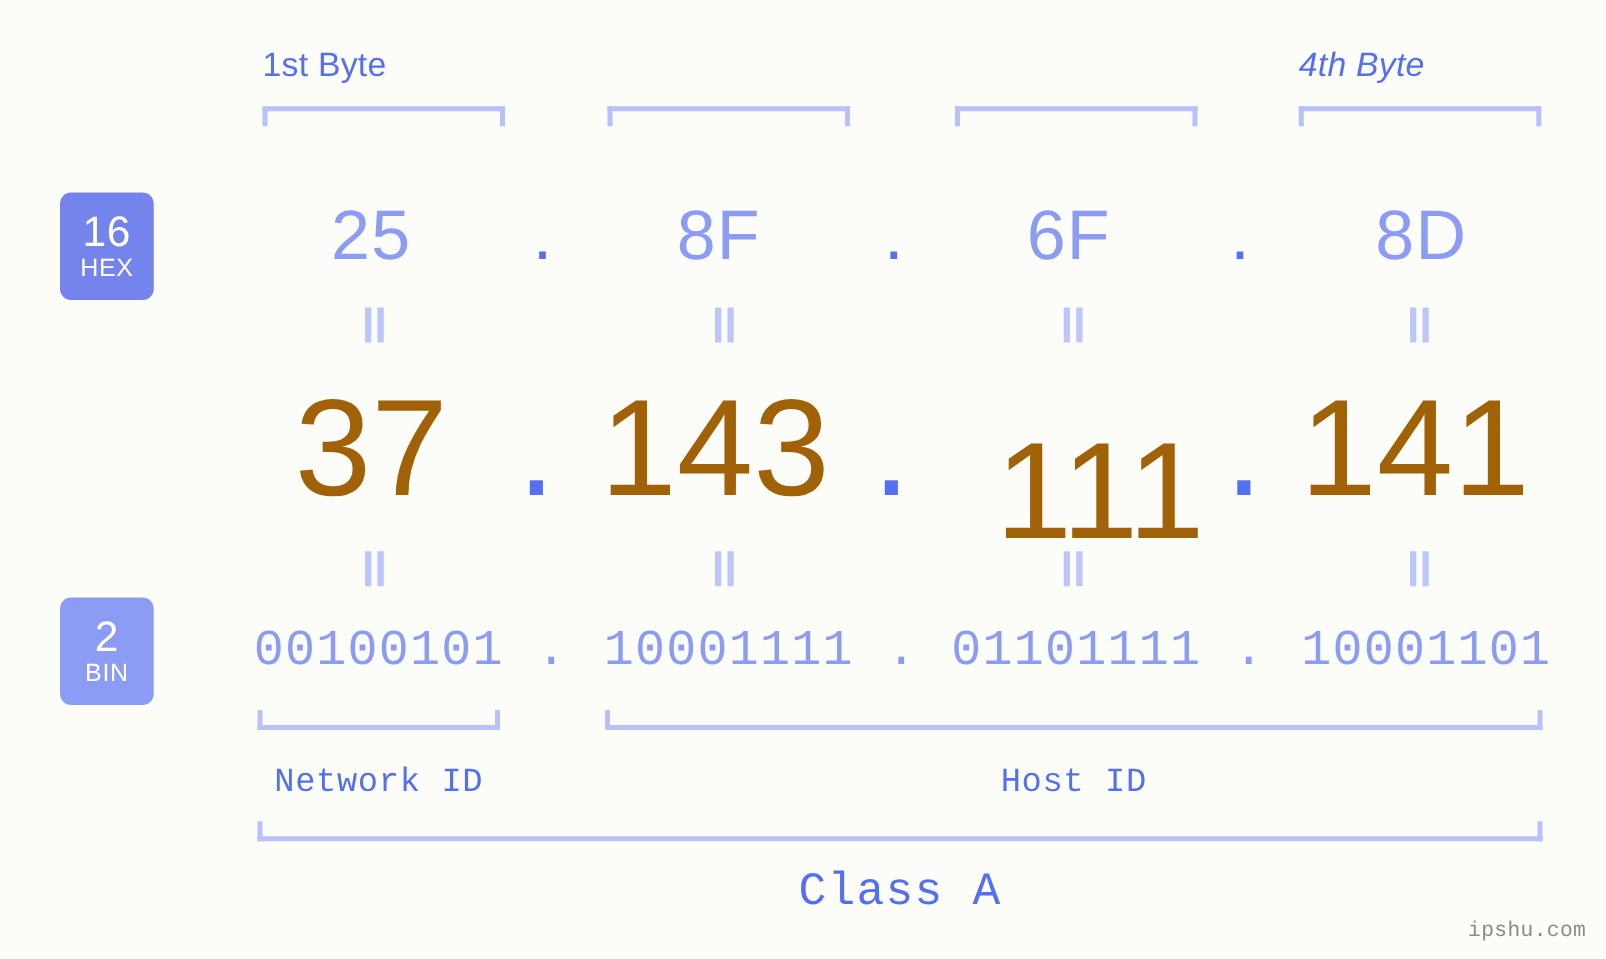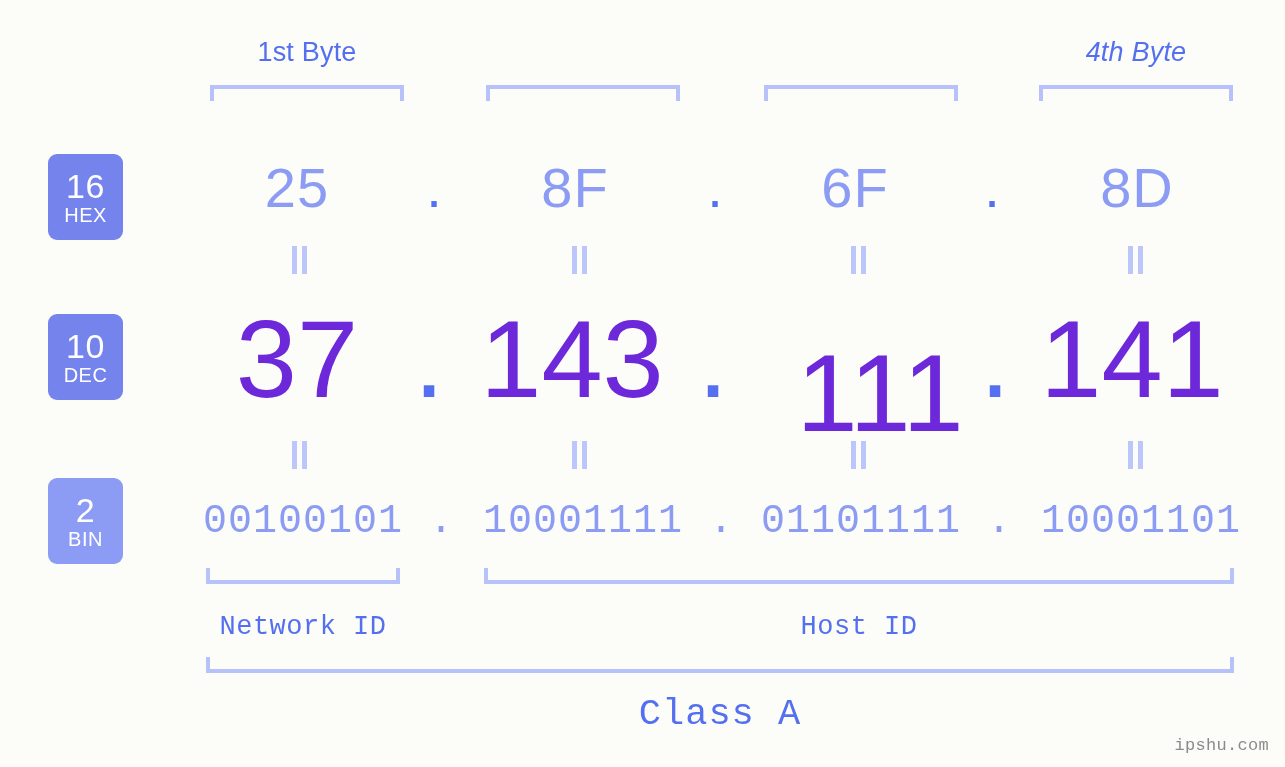--- a/index.html
+++ b/index.html
@@ -18,21 +18,20 @@
     width: 1285px;
     height: 767px;
   }
 
   
   .byte-label {
     position: absolute;
     top: 32px;
     height: 40px;
     line-height: 40px;
-    text-align: center;
     font-family: "Liberation Sans", sans-serif;
     font-size: 27px;
     color: #5470f0;
     letter-spacing: 0.2px;
     white-space: nowrap;
   }
 
   
   .bracket-top {
     position: absolute;
@@ -102,21 +101,21 @@
     font-size: 56px;
     line-height: 60px;
     color: #5470f0;
   }
 
   
   .dec-val {
     font-family: "Liberation Sans", sans-serif;
     font-size: 110px;
     line-height: 118px;
-    color: #6d28d9;
+    color: #a16207;
     letter-spacing: 0px;
   }
   .dec-dot {
     font-family: "Liberation Sans", sans-serif;
     font-size: 110px;
     line-height: 118px;
     color: #5470f0;
   }
 
   
@@ -194,24 +193,20 @@
   <div class="byte-label" style="left:1039px;width:194px;font-style:italic;">4th Byte</div>
 
   <div class="bracket-top" style="left:210px;top:85px;width:194px;"></div>
   <div class="bracket-top" style="left:486px;top:85px;width:194px;"></div>
   <div class="bracket-top" style="left:764px;top:85px;width:194px;"></div>
   <div class="bracket-top" style="left:1039px;top:85px;width:194px;"></div>
 
   <div class="badge" id="badge-hex">
     <span class="num">16</span>
     <span class="name">HEX</span>
-  </div>
-  <div class="badge" id="badge-dec">
-    <span class="num">10</span>
-    <span class="name">DEC</span>
   </div>
   <div class="badge" id="badge-bin">
     <span class="num">2</span>
     <span class="name">BIN</span>
   </div>
 
   <div class="row">
     <div class="cell hex-val" style="left:200px;top:158px;width:194px;">25</div>
     <div class="cell hex-dot" style="left:394px;top:158px;width:80px;">.</div>
     <div class="cell hex-val" style="left:478px;top:158px;width:194px;">8F</div>

